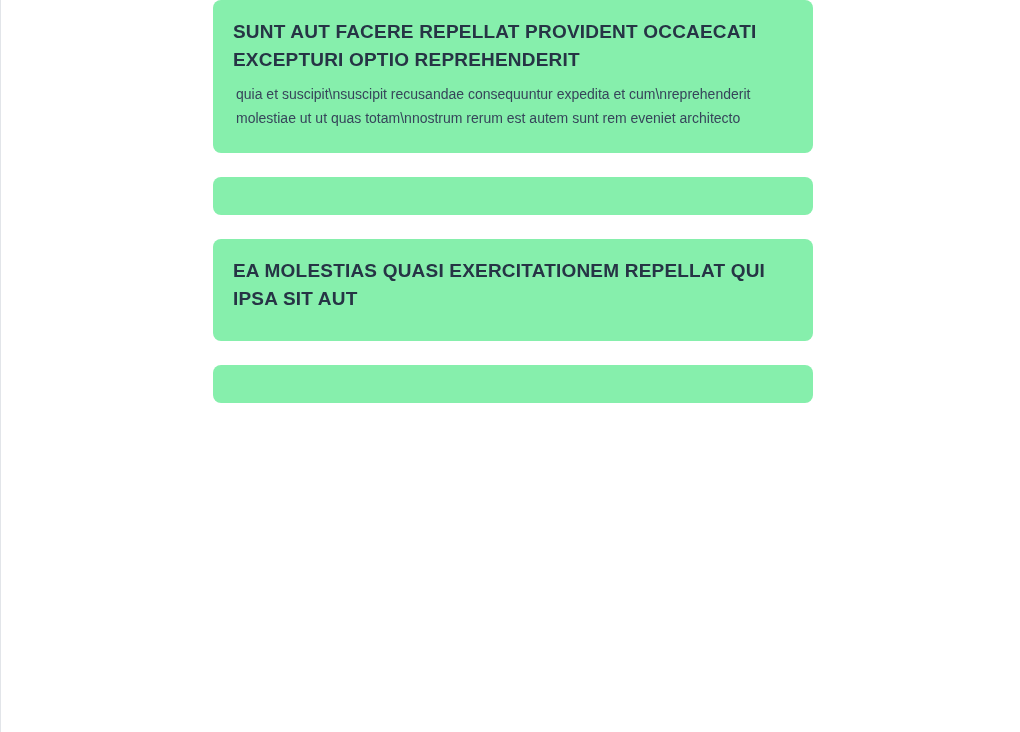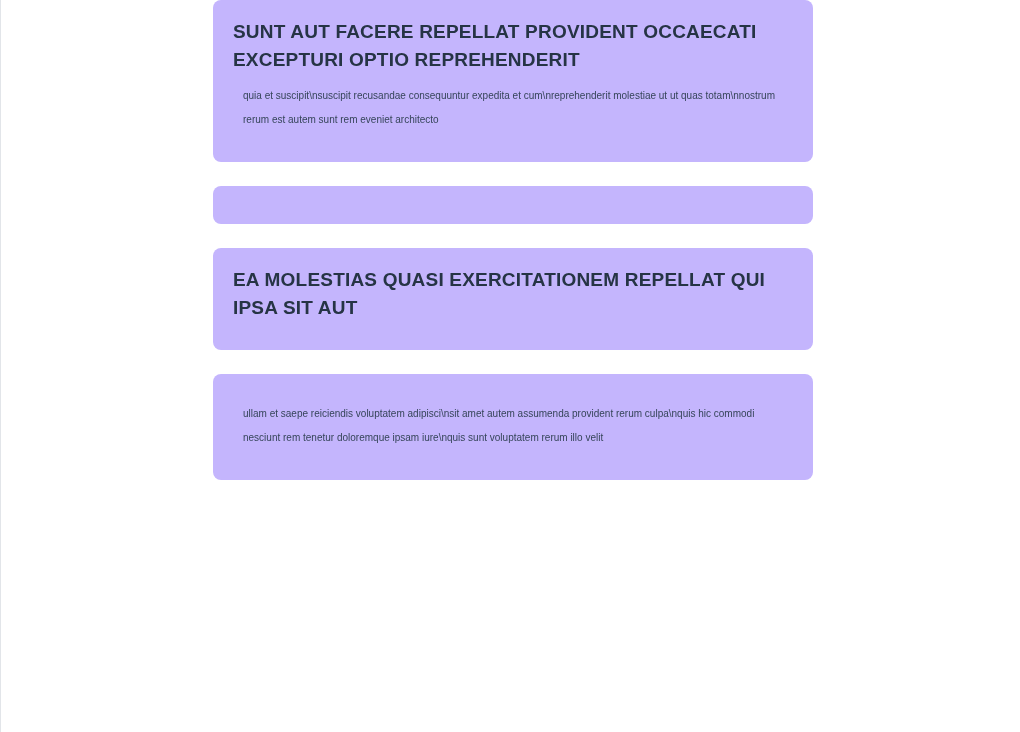--- a/index.html
+++ b/index.html
@@ -29,40 +29,40 @@
   .post-list {
     position: absolute;
     left: 213px;
     top: 0;
     width: 600px;
     display: flex;
     flex-direction: column;
     gap: 24px;
   }
   .post-card {
-    background: #c4b5fd;
+    background: #86efac;
     border-radius: 8px;
     padding: 18px 20px 20px 20px;
     box-sizing: border-box;
     width: 600px;
   }
   .post-title {
     color: #263445;
     font-size: 19px;
     line-height: 28px;
     font-weight: 600;
     text-transform: uppercase;
     letter-spacing: 0.2px;
     margin: 0 0 8px 0;
   }
   .post-body {
     color: #36455a;
-    font-size: 10px;
+    font-size: 14px;
     line-height: 24px;
-    margin: 10px;
+    margin: 3px;
     word-break: break-word;
   }
 </style>
 </head>
 <body>
 
 <div id="page">
   <div class="left-rule"></div>
 
   <div class="post-list">
@@ -73,17 +73,16 @@
     </div>
 
     <div class="post-card">
     </div>
 
     <div class="post-card">
       <div class="post-title">EA MOLESTIAS QUASI EXERCITATIONEM REPELLAT QUI IPSA SIT AUT</div>
     </div>
 
     <div class="post-card">
-      <div class="post-body">ullam et saepe reiciendis voluptatem adipisci\nsit amet autem assumenda provident rerum culpa\nquis hic commodi nesciunt rem tenetur doloremque ipsam iure\nquis sunt voluptatem rerum illo velit</div>
     </div>
 
   </div>
 </div>
 
 </body></html>

